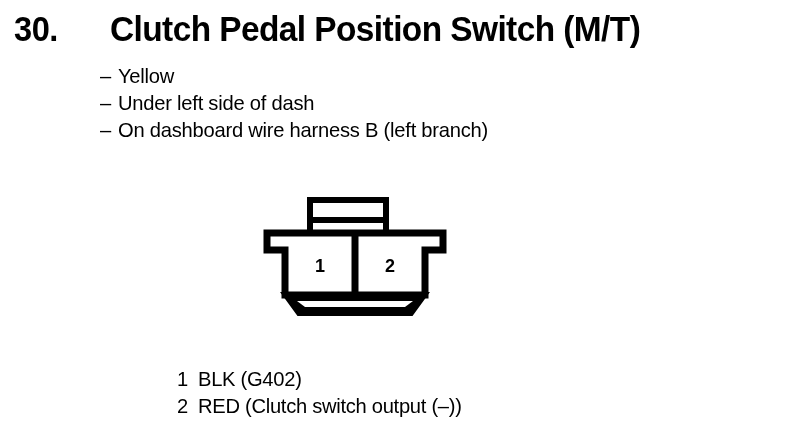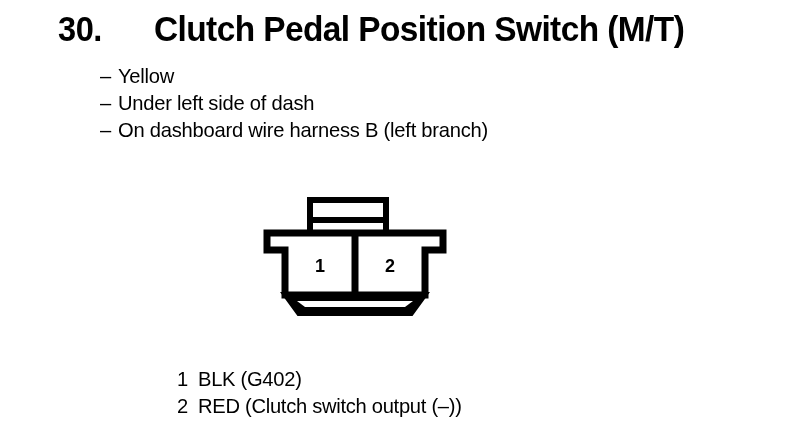--- a/index.html
+++ b/index.html
@@ -16,21 +16,20 @@
     color: #000000;
   }
 
   
   .header {
     position: absolute;
     left: 0;
     top: 6px;
     width: 716px;
     height: 50px;
-    margin-left: 44px;
   }
   .hdr-num {
     position: absolute;
     left: 14px;
     top: 0;
     font-size: 35px;
     font-weight: bold;
     letter-spacing: -0.5px;
     line-height: 46px;
     transform: scaleX(0.93);

